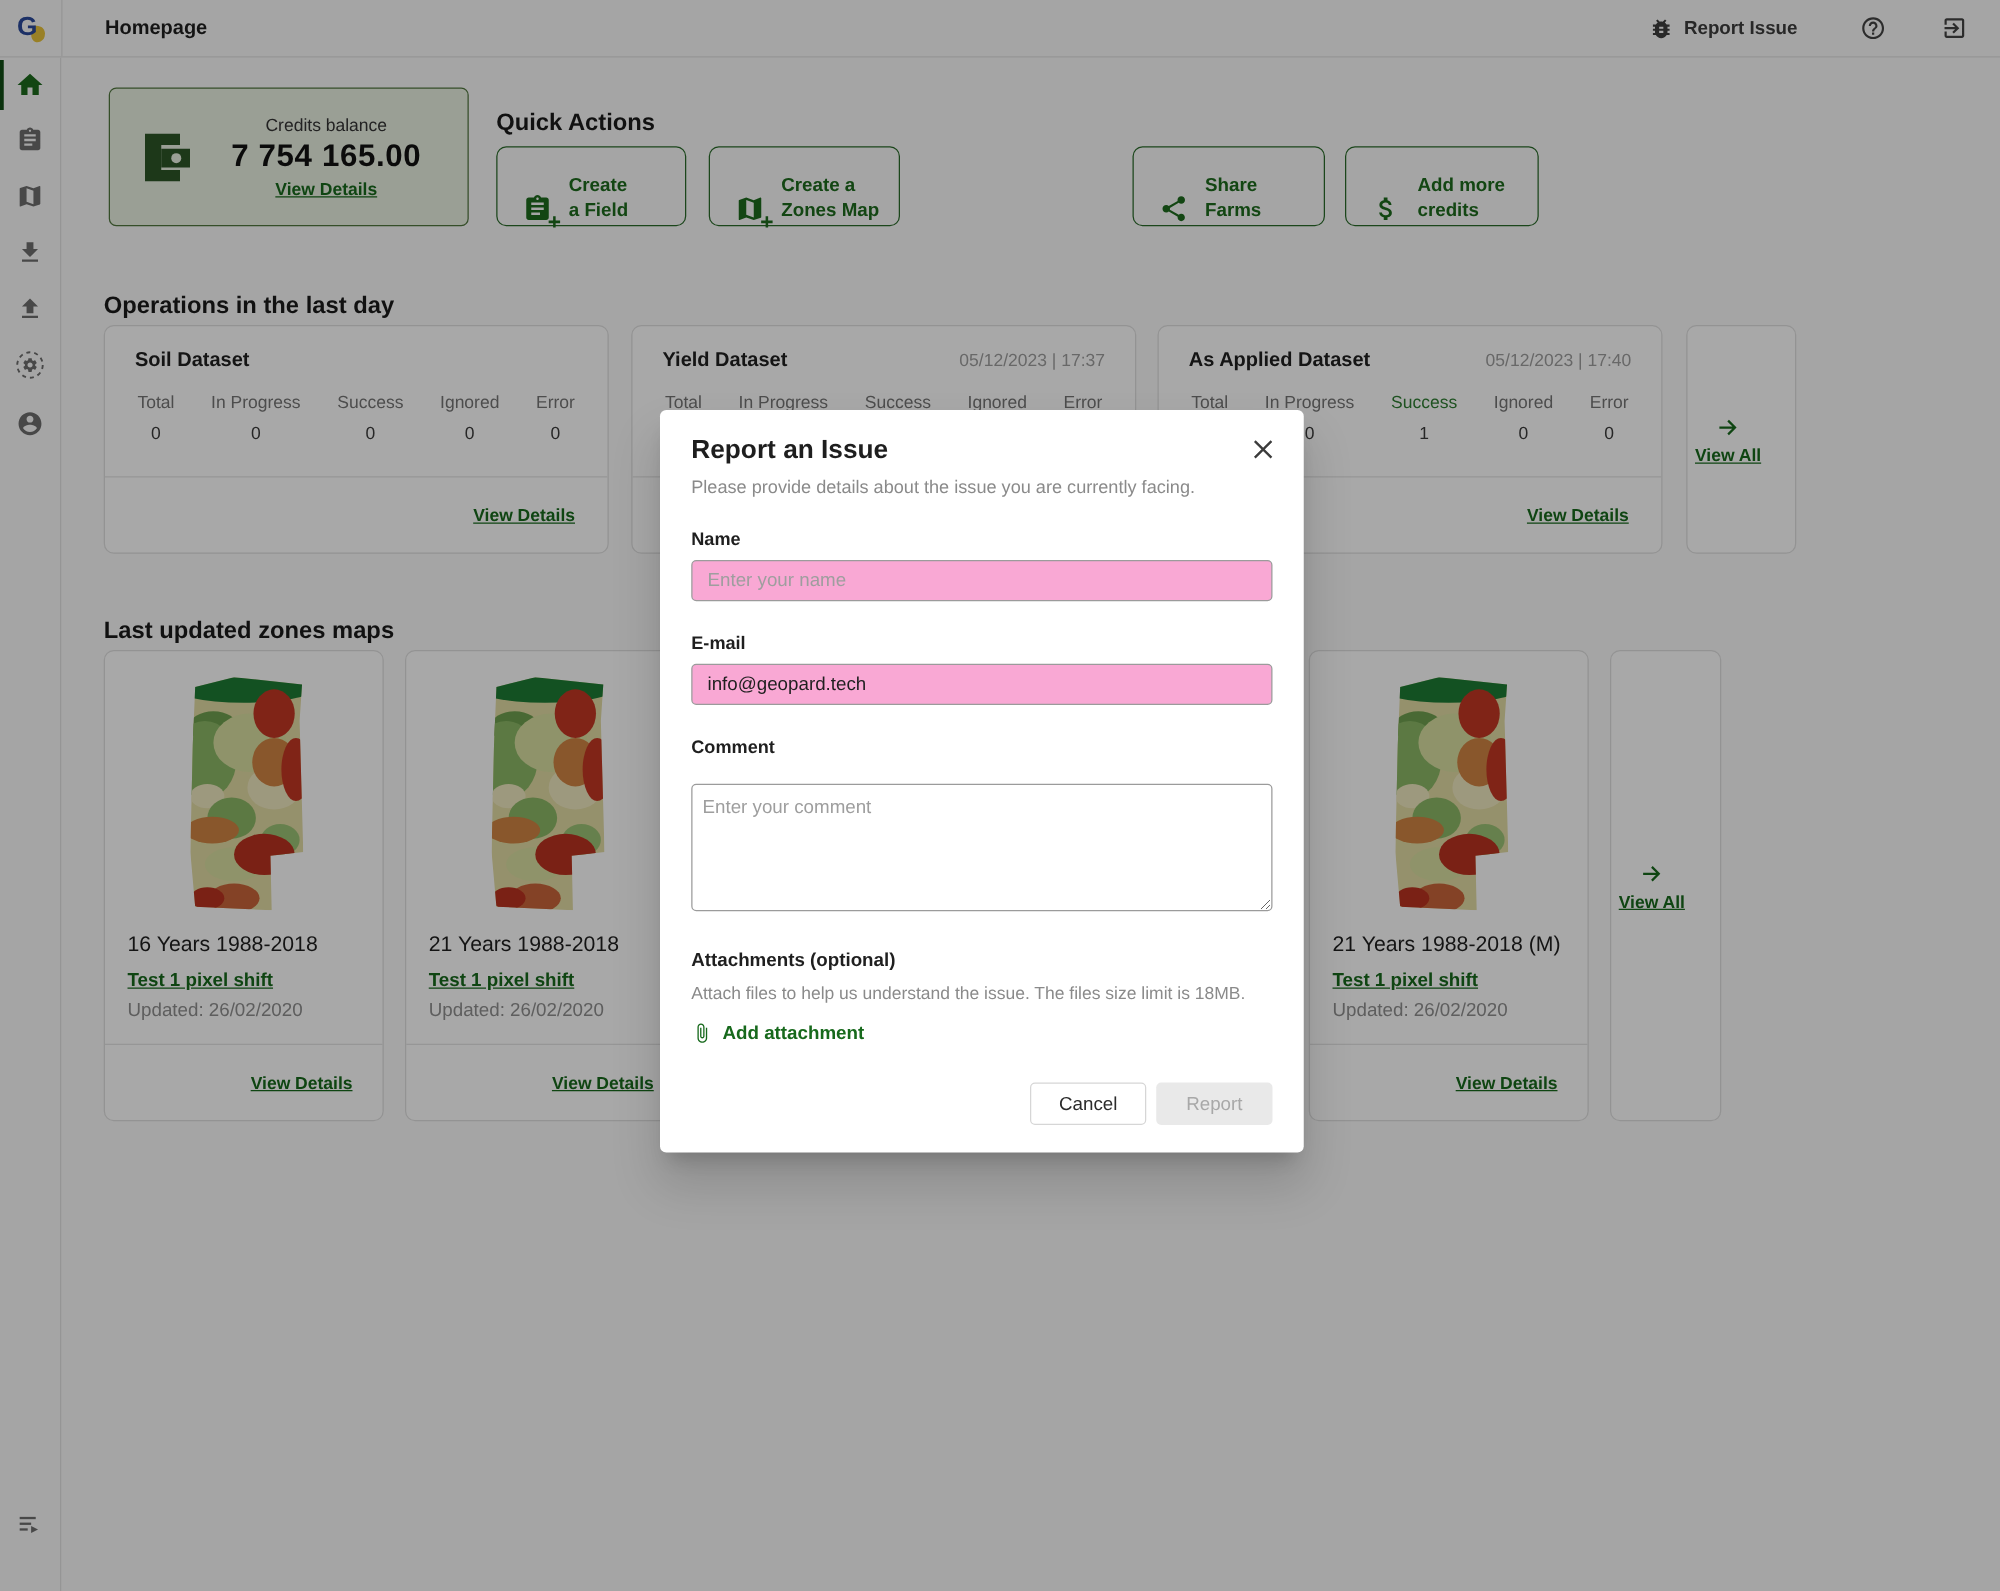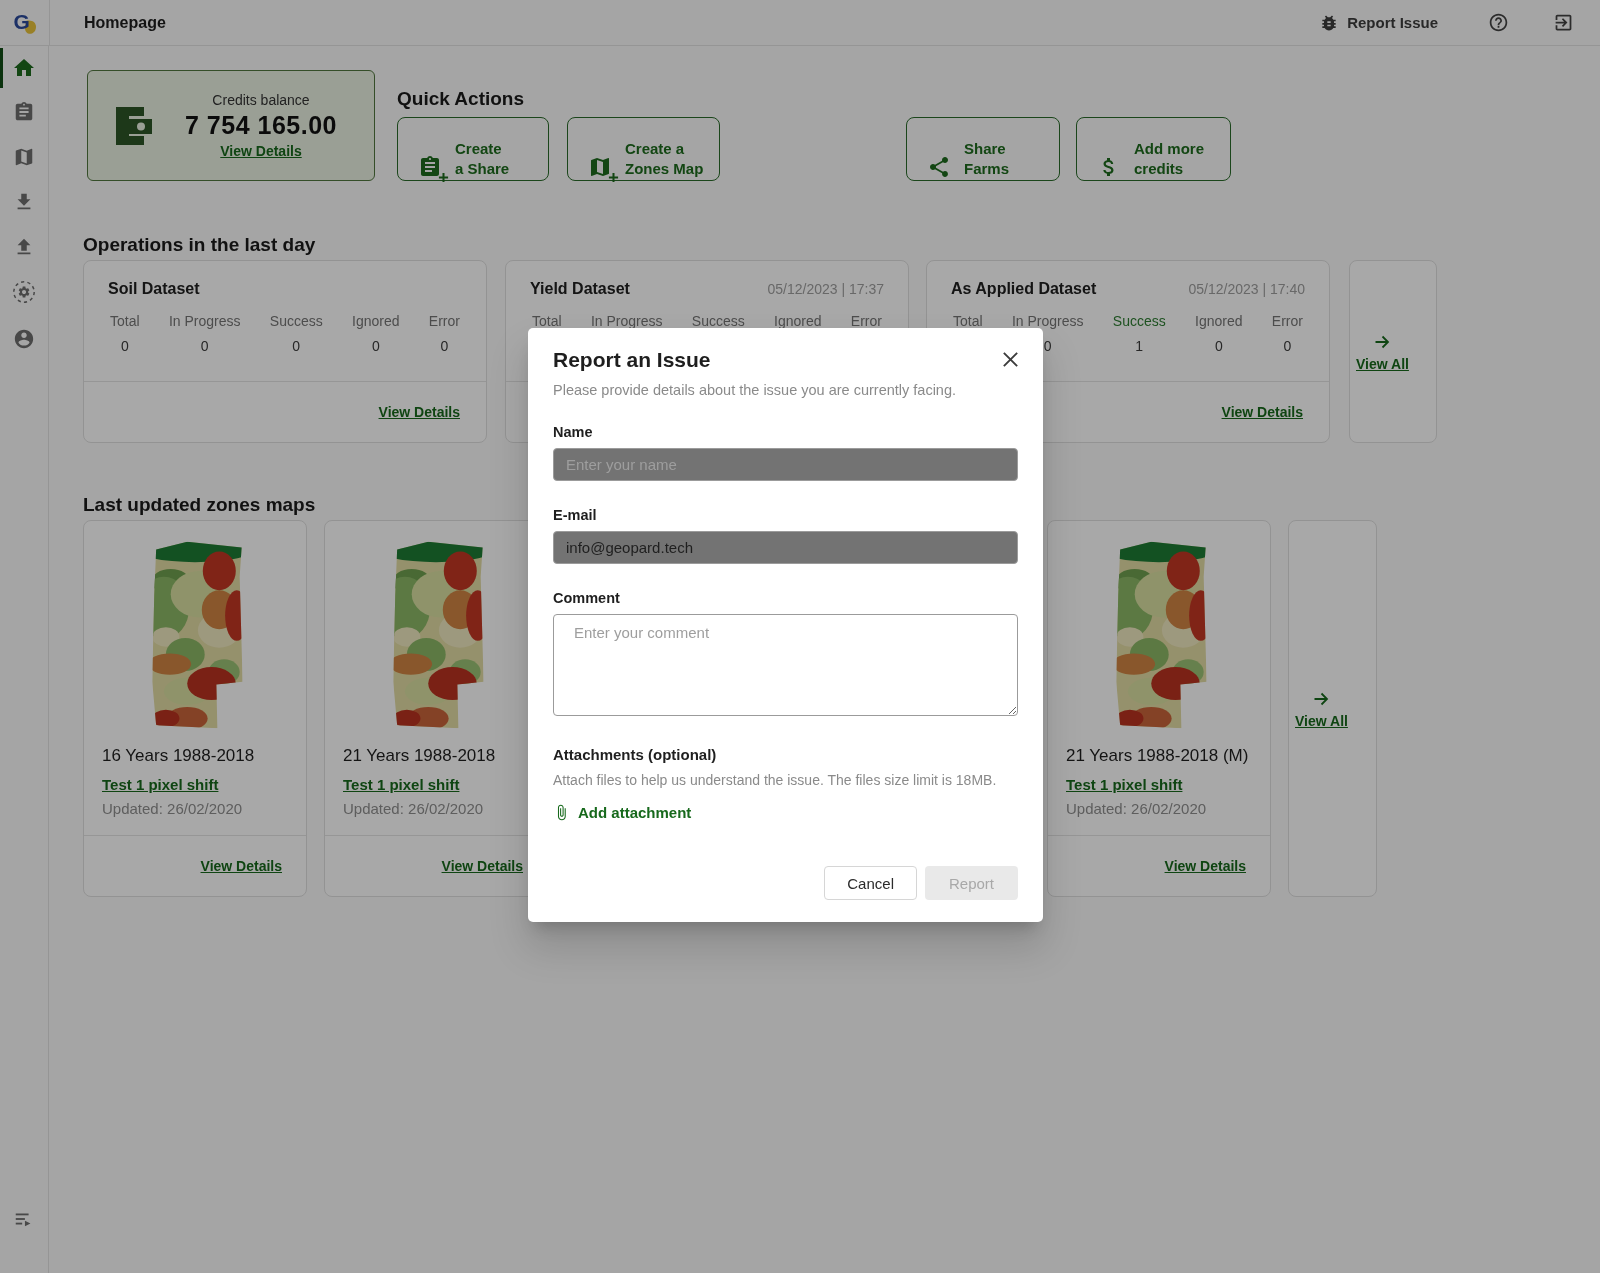--- a/index.html
+++ b/index.html
@@ -69,22 +69,22 @@
   
   .overlay{position:absolute;inset:0;background:rgba(0,0,0,.34);z-index:40}
   .modal{position:absolute;left:528px;top:328px;width:515px;height:594px;background:#fff;border-radius:5px;
          box-shadow:0 11px 15px -7px rgba(0,0,0,.2),0 24px 38px 3px rgba(0,0,0,.14);z-index:50;
          padding:20px 25px;box-sizing:border-box}
   .modal-title{font-size:21px;font-weight:700;color:#1e1e1e}
   .modal-close{position:absolute;top:20px;right:21px;background:none;border:none;cursor:pointer;color:#3c3c3c;padding:2px}
   .modal-sub{margin-top:10px;font-size:14.5px;color:#8a8a8a}
   .field-label{margin-top:26px;font-size:14.5px;font-weight:600;color:#1f1f1f}
   .text-input{margin-top:8px;width:100%;height:33px;box-sizing:border-box;padding:0 12px;font-size:15px;
-              color:#1f1f1f;border:1px solid #9b9b9b;border-radius:4px;background:#737373;font-family:inherit}
-  .text-area{margin-top:8px;width:100%;height:102px;box-sizing:border-box;padding:9px 20px;font-size:15px;
+              color:#1f1f1f;border:1px solid #9b9b9b;border-radius:4px;background:#f9a8d4;font-family:inherit}
+  .text-area{margin-top:21px;width:100%;height:102px;box-sizing:border-box;padding:9px 8px;font-size:15px;
              color:#1f1f1f;border:1px solid #9b9b9b;border-radius:4px;background:#fff;font-family:inherit}
   ::placeholder{color:#9e9e9e;opacity:1}
   .attach-title{margin-top:26px;font-size:15px;font-weight:700;color:#1f1f1f}
   .attach-hint{margin-top:9px;font-size:14px;color:#8a8a8a}
   .add-attach{margin-top:15px;display:flex;align-items:center;gap:8px;color:#17691c;font-size:15px;font-weight:700;
               background:none;border:none;cursor:pointer;font-family:inherit;padding:0}
   .modal-actions{position:absolute;right:25px;bottom:22px;display:flex;gap:8px}
   .btn-cancel{height:34px;padding:0 22px;background:#fff;border:1px solid #d6d6d6;border-radius:4px;
               font-size:15px;color:#2b2b2b;cursor:pointer;font-family:inherit}
   .btn-report{height:34px;padding:0 24px;background:#e9e9e9;border:none;border-radius:4px;
@@ -223,21 +223,21 @@
     <span class="qa-icon">
       <svg width="24" height="24" viewBox="0 0 24 24" fill="currentColor">
           <path d="M19 3h-4.18C14.4 1.84 13.3 1 12 1c-1.3 0-2.4.84-2.82 2H5c-1.1 0-2 .9-2 2v14c0 1.1.9 2 2 2h14c1.1 0 2-.9 2-2V5c0-1.1-.9-2-2-2zm-7 0c.55 0 1 .45 1 1s-.45 1-1 1-1-.45-1-1 .45-1 1-1zm2 14H7v-2h7v2zm3-4H7v-2h10v2zm0-4H7V7h10v2z"></path>
         </svg>
       <svg class="qa-plus" width="11" height="11" viewBox="0 0 12 12">
           <path d="M1 6h10M6 1v10" stroke="currentColor" stroke-width="2.2"></path>
         </svg>
     </span>
     <span class="qa-label">
       <span>Create</span><br>
-      <span>a Share</span>
+      <span>a Field</span>
     </span>
   </button>
 
   <button class="qa-btn" style="left:567px;width:153px">
     <span class="qa-icon">
       <svg width="24" height="24" viewBox="0 0 24 24" fill="currentColor">
           <path d="M20.5 3l-.16.03L15 5.1 9 3 3.36 4.9c-.21.07-.36.25-.36.48V20.5c0 .28.22.5.5.5l.16-.03L9 18.9l6 2.1 5.64-1.9c.21-.07.36-.25.36-.48V3.5c0-.28-.22-.5-.5-.5zM15 19l-6-2.11V5l6 2.11V19z"></path>
         </svg>
       <svg class="qa-plus" width="11" height="11" viewBox="0 0 12 12">
           <path d="M1 6h10M6 1v10" stroke="currentColor" stroke-width="2.2"></path>

